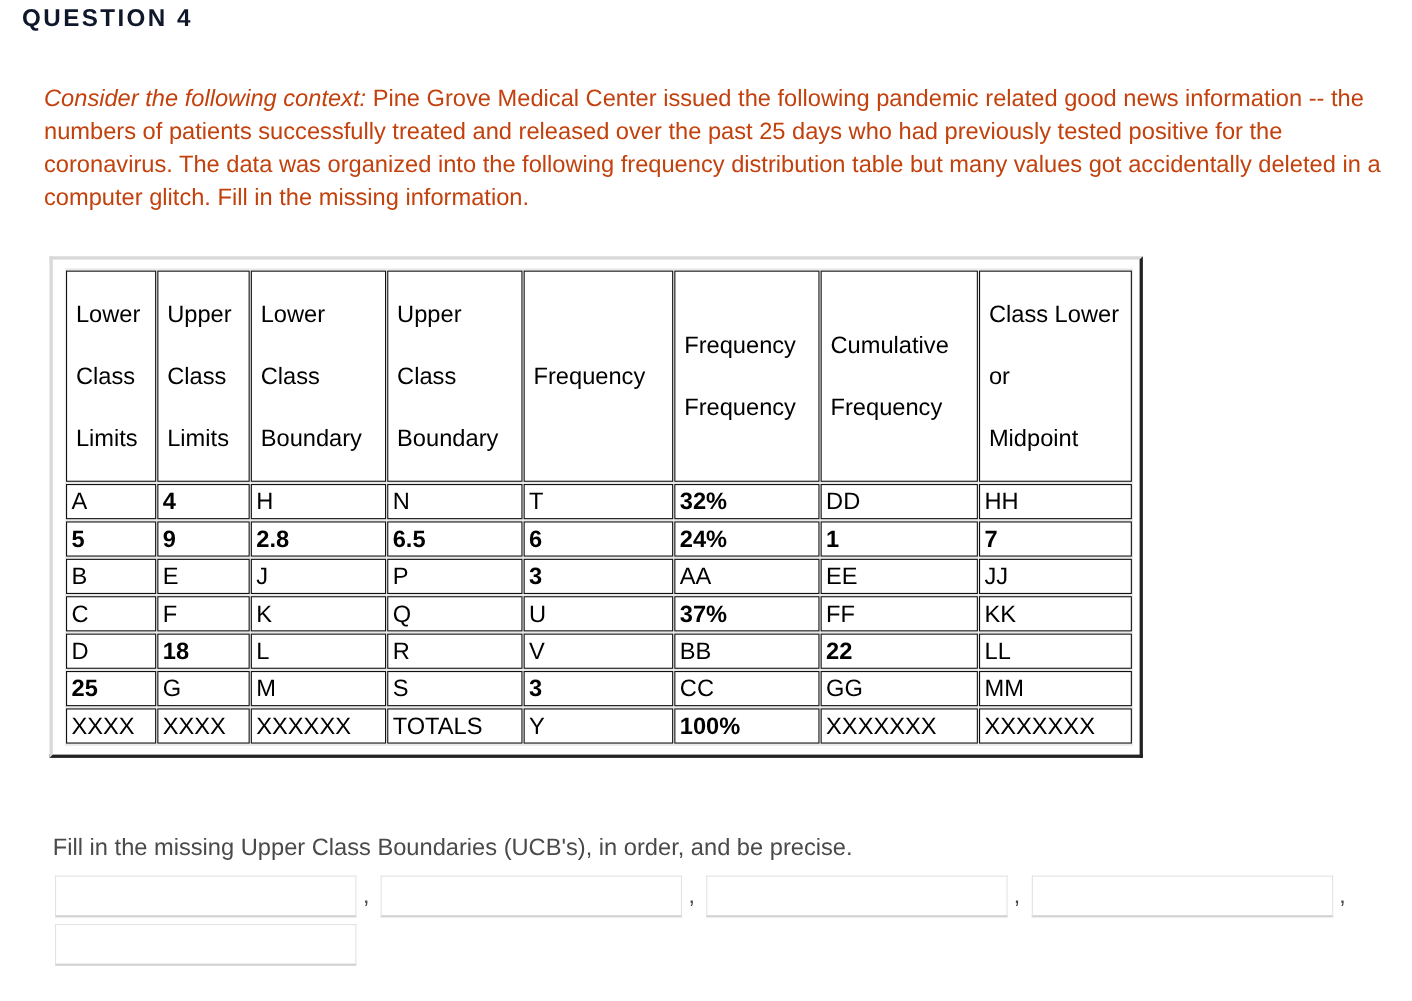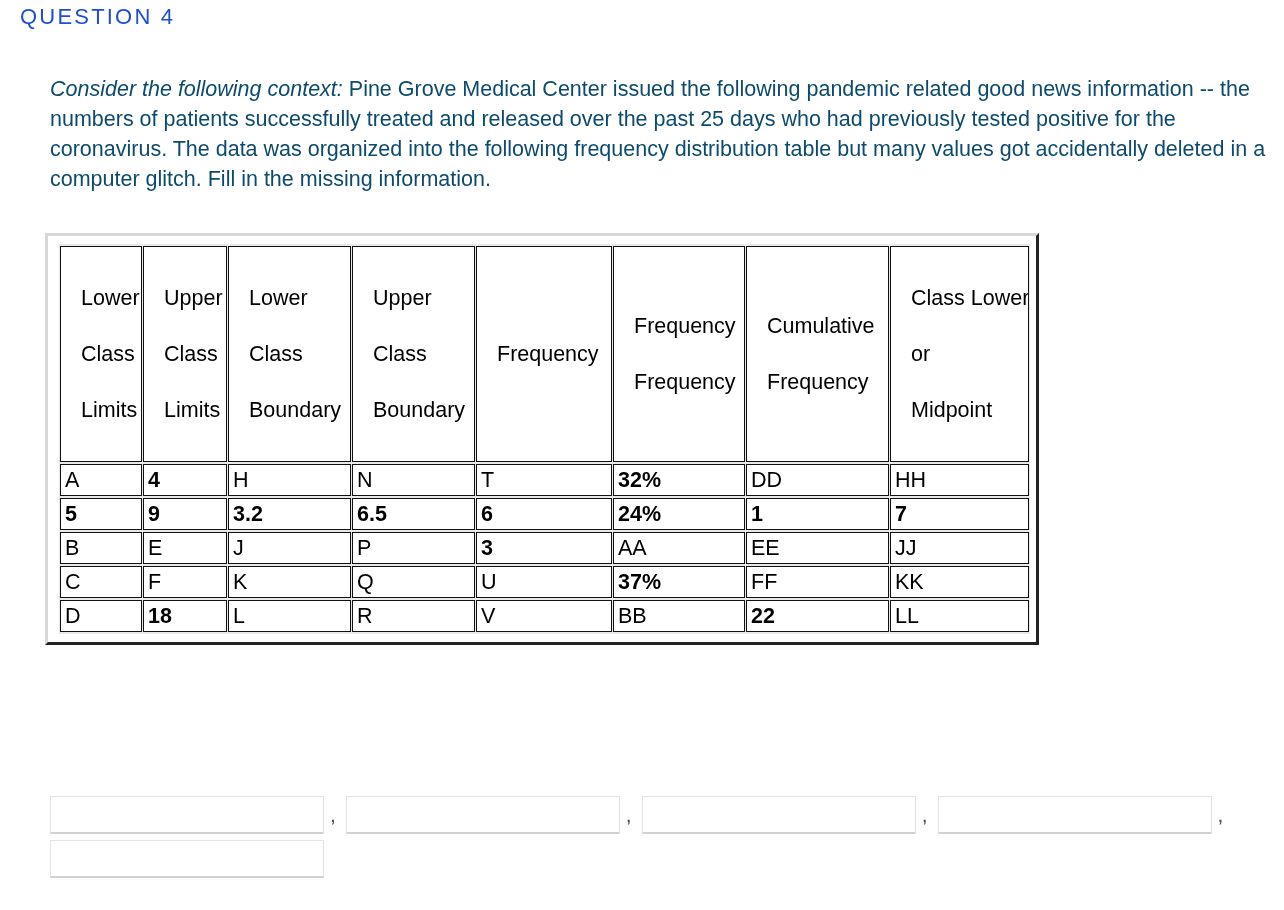--- a/index.html
+++ b/index.html
@@ -20,34 +20,34 @@
     width: 1284px;
     height: 910px;
   }
 
   
   .q-heading {
     position: absolute;
     left: 20px;
     top: 4px;
     font-size: 22px;
-    font-weight: normal;
+    font-weight: bold;
     letter-spacing: 2.2px;
-    color: #1d4ed8;
+    color: #0f172a;
   }
 
   
   .context {
     position: absolute;
-    left: 50px;
+    left: 40px;
     top: 74px;
     width: 1225px;
     font-size: 21.5px;
     line-height: 30px;
-    color: #0c4a6e;
+    color: #c2410c;
   }
   .context .lead {
     font-style: italic;
   }
 
   
   .table-frame {
     position: absolute;
     left: 45px;
     top: 233px;
@@ -79,21 +79,21 @@
     font-size: 21.5px;
     color: #000000;
     line-height: 26px;
     height: 30px;
     box-sizing: border-box;
     overflow: hidden;
     white-space: nowrap;
   }
   table.freq tr.head td {
     height: 184px;
-    padding: 16px;
+    padding: 4px;
     vertical-align: middle;
   }
   .hcell {
     display: flex;
     flex-direction: column;
     justify-content: center;
     height: 182px;
     padding-left: 4px;
     box-sizing: border-box;
   }
@@ -242,21 +242,21 @@
               <td>H</td>
               <td>N</td>
               <td>T</td>
               <td class="b">32%</td>
               <td>DD</td>
               <td>HH</td>
             </tr>
             <tr>
               <td class="b">5</td>
               <td class="b">9</td>
-              <td class="b">3.2</td>
+              <td class="b">2.8</td>
               <td class="b">6.5</td>
               <td class="b">6</td>
               <td class="b">24%</td>
               <td class="b">1</td>
               <td class="b">7</td>
             </tr>
             <tr>
               <td>B</td>
               <td>E</td>
               <td>J</td>
@@ -279,25 +279,46 @@
             <tr>
               <td>D</td>
               <td class="b">18</td>
               <td>L</td>
               <td>R</td>
               <td>V</td>
               <td>BB</td>
               <td class="b">22</td>
               <td>LL</td>
             </tr>
+            <tr>
+              <td class="b">25</td>
+              <td>G</td>
+              <td>M</td>
+              <td>S</td>
+              <td class="b">3</td>
+              <td>CC</td>
+              <td>GG</td>
+              <td>MM</td>
+            </tr>
+            <tr>
+              <td>XXXX</td>
+              <td>XXXX</td>
+              <td>XXXXXX</td>
+              <td>TOTALS</td>
+              <td>Y</td>
+              <td class="b">100%</td>
+              <td>XXXXXXX</td>
+              <td>XXXXXXX</td>
+            </tr>
           </tbody>
       </table>
     </div>
   </div>
 
+  <div class="prompt">Fill in the missing Upper Class Boundaries (UCB's), in order, and be precise.</div>
 
   <div class="answers">
     <div class="ans-row" id="ans-row-1">
         <input type="text" class="ans-input" placeholder="" style="">
         <span class="comma">,</span>
         <input type="text" class="ans-input" placeholder="" style="">
         <span class="comma">,</span>
         <input type="text" class="ans-input" placeholder="" style="">
         <span class="comma">,</span>
         <input type="text" class="ans-input" placeholder="" style="">

